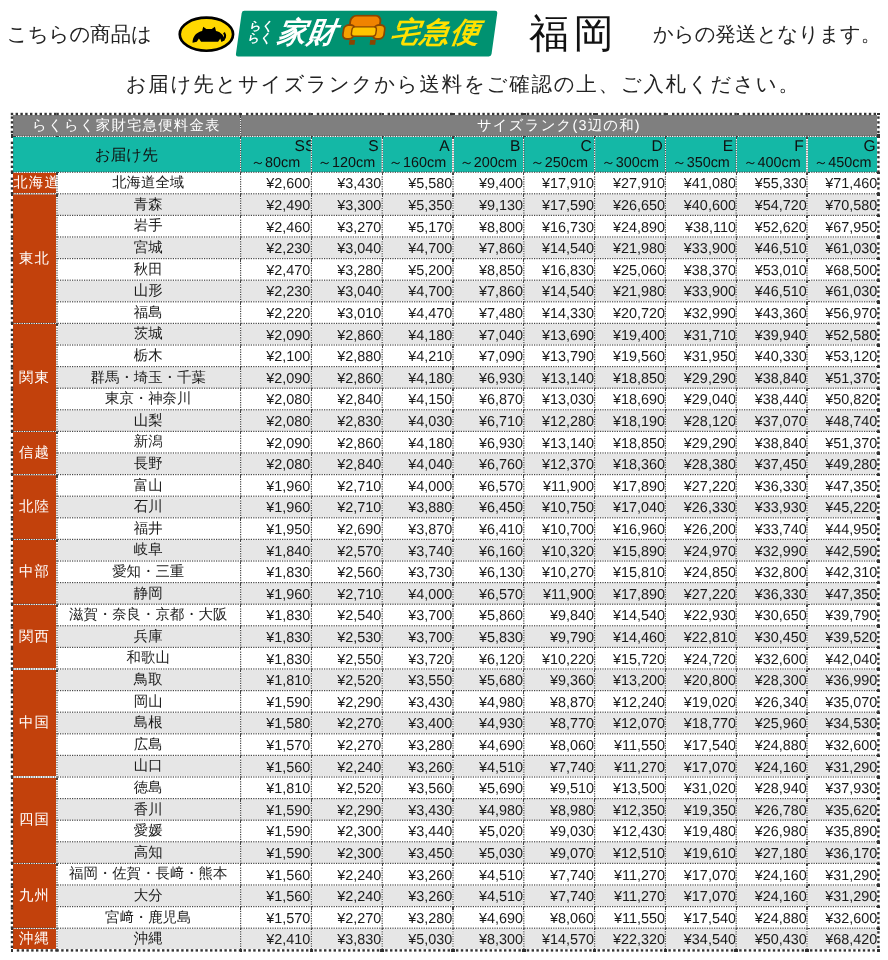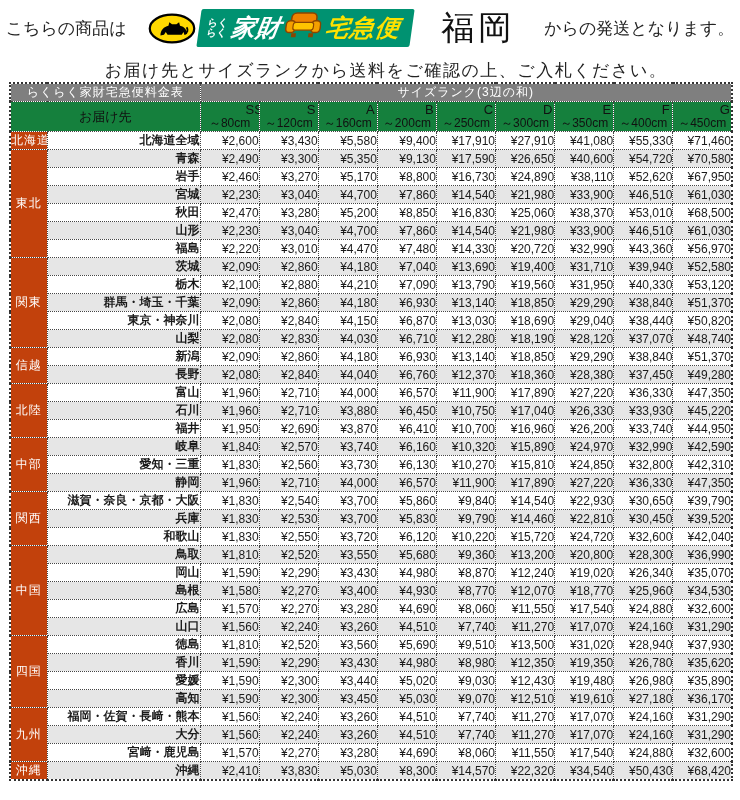--- a/index.html
+++ b/index.html
@@ -36,43 +36,43 @@
     font-size:24px;font-weight:bold;font-style:italic;color:#ffe100;
     letter-spacing:1px;line-height:24px;
   }
   .line2{
     text-align:center;font-size:17px;letter-spacing:1.5px;
     margin-top:9px;color:#222;margin-left:32px;
   }
   
   table.rates{
     border-collapse:collapse;table-layout:fixed;
-    width:724px;margin:0 0 0 9px;
+    width:724px;margin:12px 0 0 9px;
     font-size:12px;
   }
   table.rates th,table.rates td{
     border:1px dotted #444;padding:0;overflow:hidden;white-space:nowrap;
   }
   table.rates{border:2px dotted #333;}
   .hdr-dark{
     background:#7f7f7f;color:#fff;font-weight:normal;
     height:17px;font-size:12px;letter-spacing:1px;
   }
   .hdr-light{
-    background:#15803d;color:#111;font-weight:normal;
+    background:#14b8a6;color:#111;font-weight:normal;
     height:29px;font-size:13px;
   }
   .size-col .rank{display:block;font-size:13px;line-height:14px;padding-left:45px;}
   .size-col .size{display:block;font-size:12px;line-height:13px;}
   tbody tr{height:18px;}
   th.region{
     background:#c2410c;color:#fff;font-weight:normal;
     font-size:12px;letter-spacing:1px;
   }
-  td.dest{text-align:right;font-size:12px;font-weight:bold;}
+  td.dest{text-align:center;font-size:12px;}
   td.price{
     text-align:right;padding-right:5px;
     font-variant-numeric:tabular-nums;font-size:12px;
   }
   tr.shade td{background:#e6e6e6;}
 </style>
 </head>
 <body>
 
 <div class="header">

